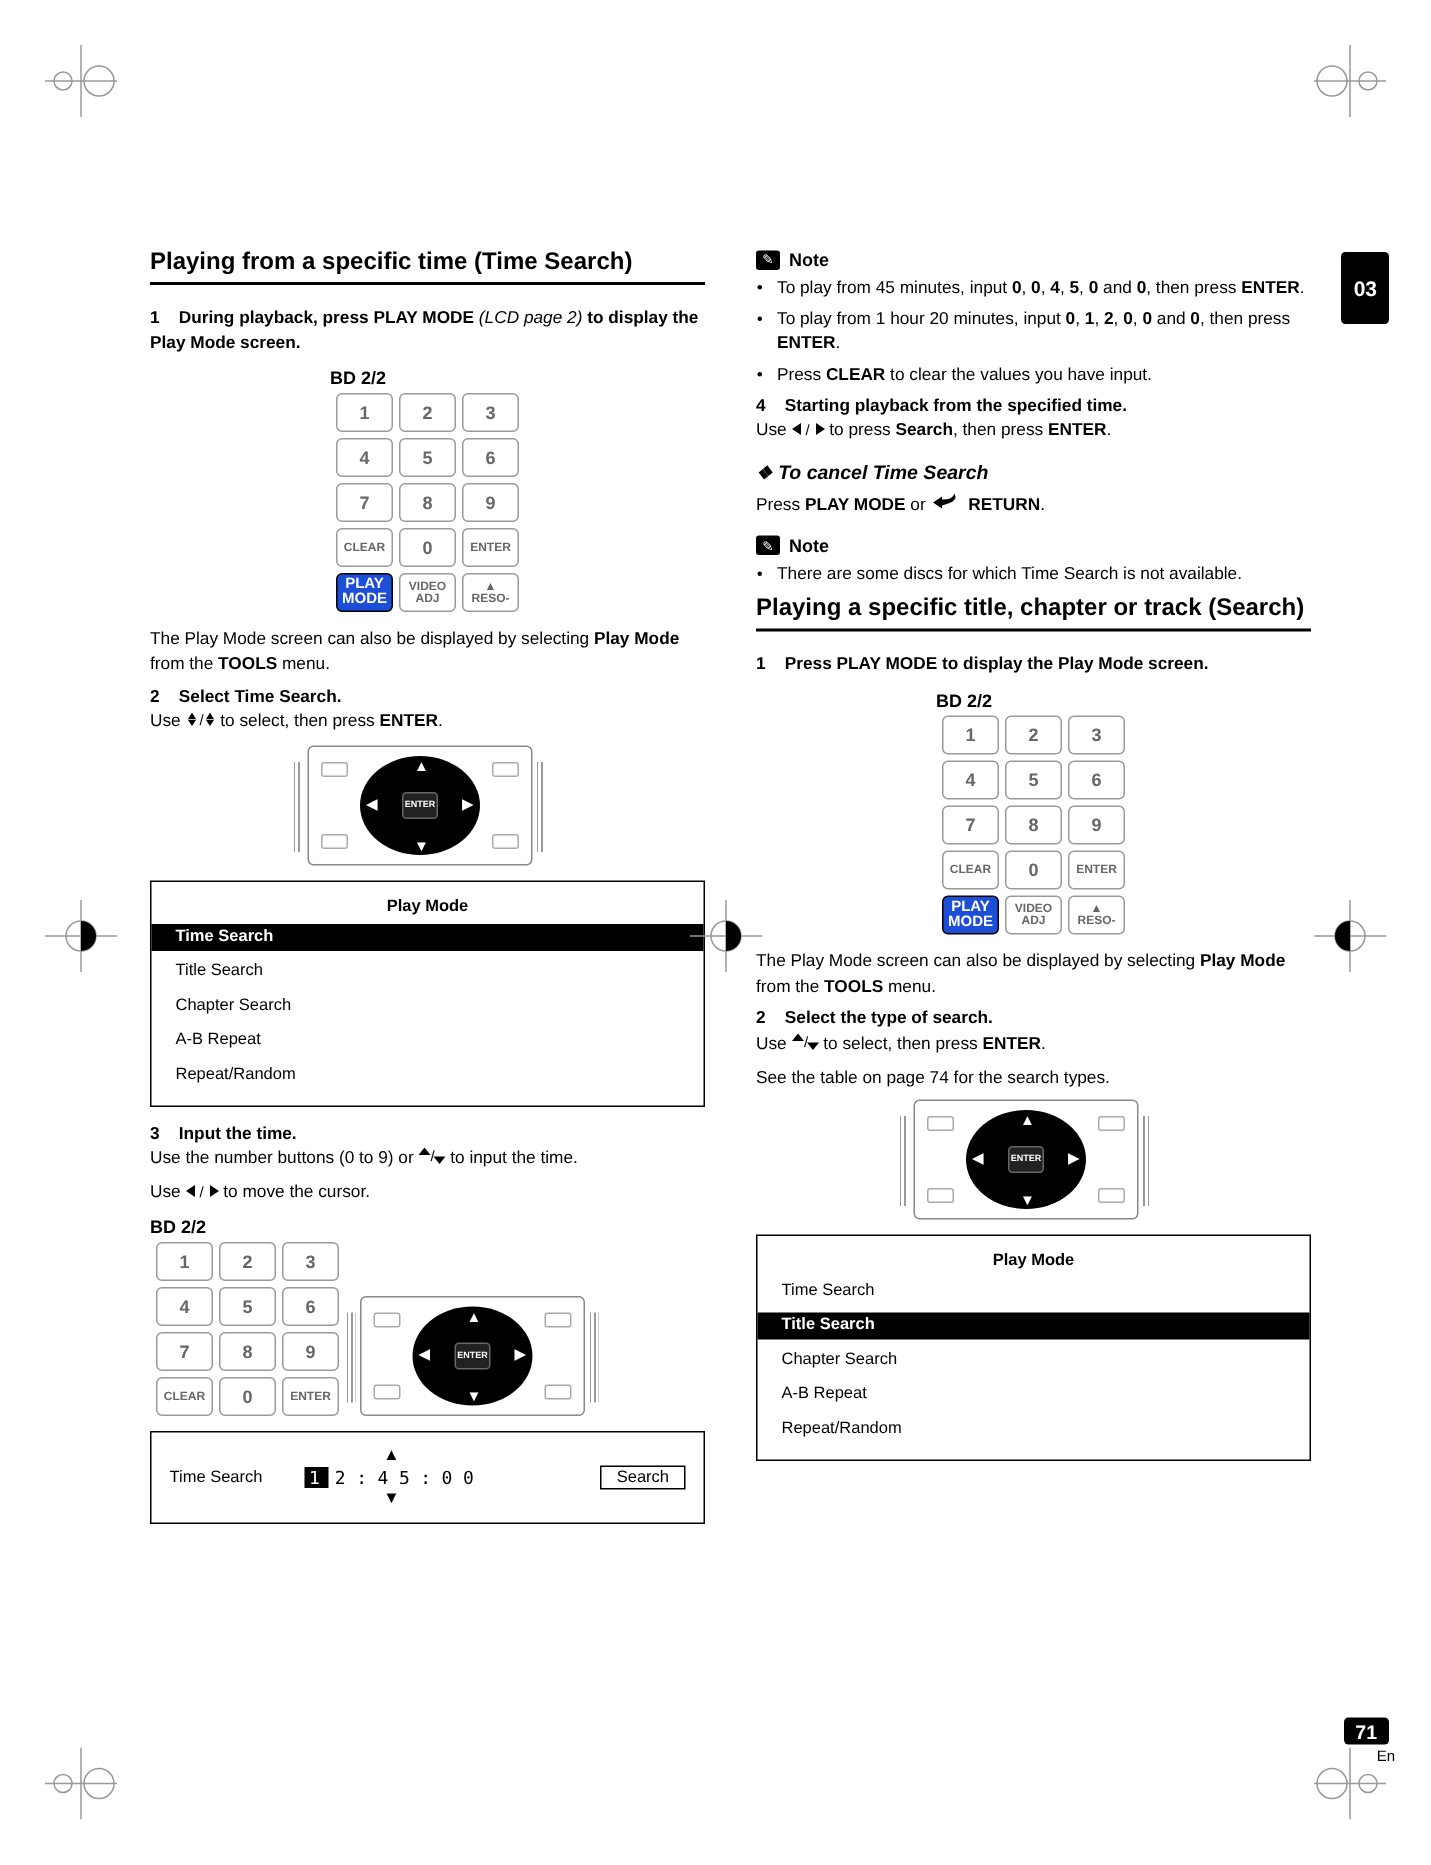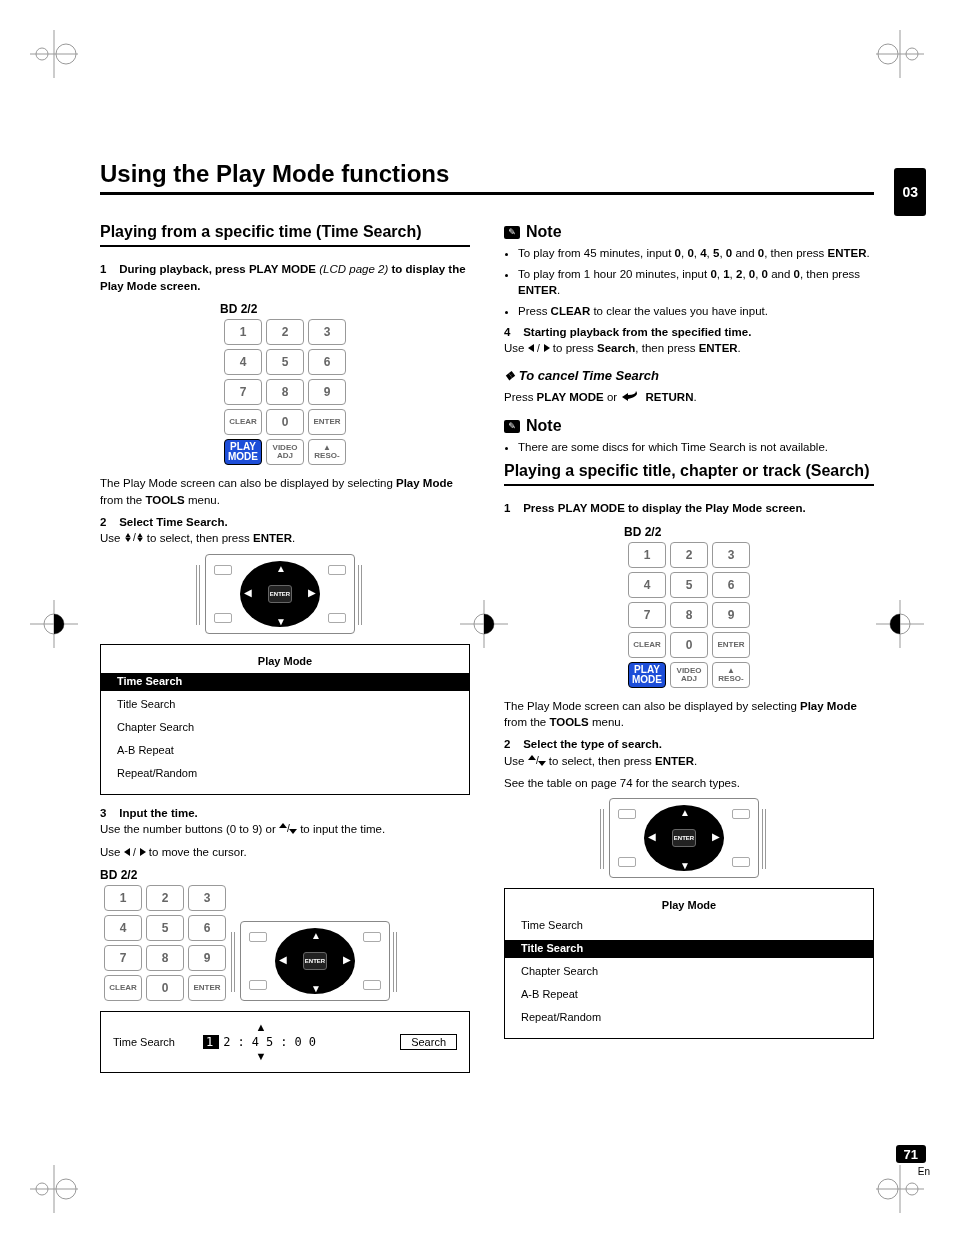--- a/index.html
+++ b/index.html
@@ -53,21 +53,21 @@
   .dpad .bars-l { left: -10px; } .dpad .bars-r { right: -10px; }
 
   .menu-box { border: 1px solid #000; padding: 10px 0 6px; margin: 6px 0 10px; }
   .menu-box .mtitle { text-align: center; font-weight: bold; font-size: 11px; margin-bottom: 6px; }
   .menu-box ul { list-style: none; }
   .menu-box li { padding: 1px 16px; font-size: 11px; }
   .menu-box li.selected { background: #000; color: #fff; font-weight: bold; }
 
   .note-badge { display: inline-flex; align-items: center; gap: 6px; margin: 6px 0 4px; }
   .note-badge .icon { width: 16px; height: 13px; background: #000; border-radius: 2px; display: inline-flex; align-items: center; justify-content: center; color: #fff; font-size: 9px; }
-  .note-badge .label { font-weight: 800; font-size: 16px; }
+  .note-badge .label { font-weight: 800; font-size: 12px; }
 
   ul.bullets { list-style: disc; padding-left: 14px; }
   ul.bullets li { margin-bottom: 4px; }
 
   .step-row { display: flex; gap: 10px; align-items: flex-end; margin: 6px 0 10px; }
   .step-row .keypad { margin: 0; }
   .step-row .dpad-wrap { margin: 0; }
 
   .time-input-box { border: 1px solid #000; padding: 10px 12px; display: flex; align-items: center; gap: 18px; font-size: 11px; }
   .time-input-box .label { min-width: 72px; }
@@ -141,21 +141,20 @@
         <line x1="24" y1="0" x2="24" y2="48" stroke="#999"></line>
         <line x1="0" y1="24" x2="48" y2="24" stroke="#999"></line>
         <path d="M24 14a10 10 0 0 1 0 20z" fill="#000"></path>
       </svg>
     </div>
 
   <div class="side-tab">03</div>
   <div class="page-num">71</div>
   <div class="page-lang">En</div>
 
-  <h1>Using the Play Mode functions</h1>
 
   <div class="cols">
 
     <div class="col">
       <h2>Playing from a specific time (Time Search)</h2>
 
       <p>
         <span class="b">1</span>&nbsp;&nbsp;&nbsp;
         <span class="b">During playback, press PLAY MODE</span>
         <span class="i">(LCD page 2)</span>

